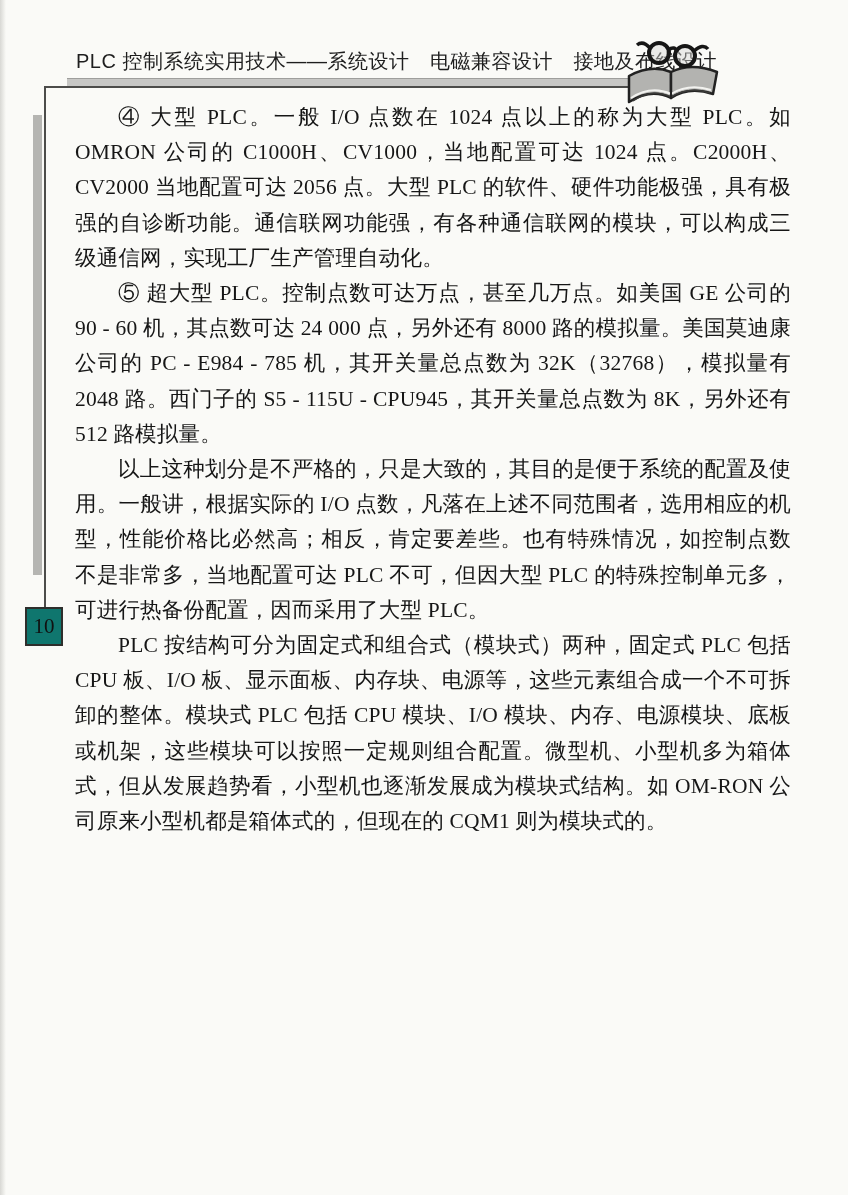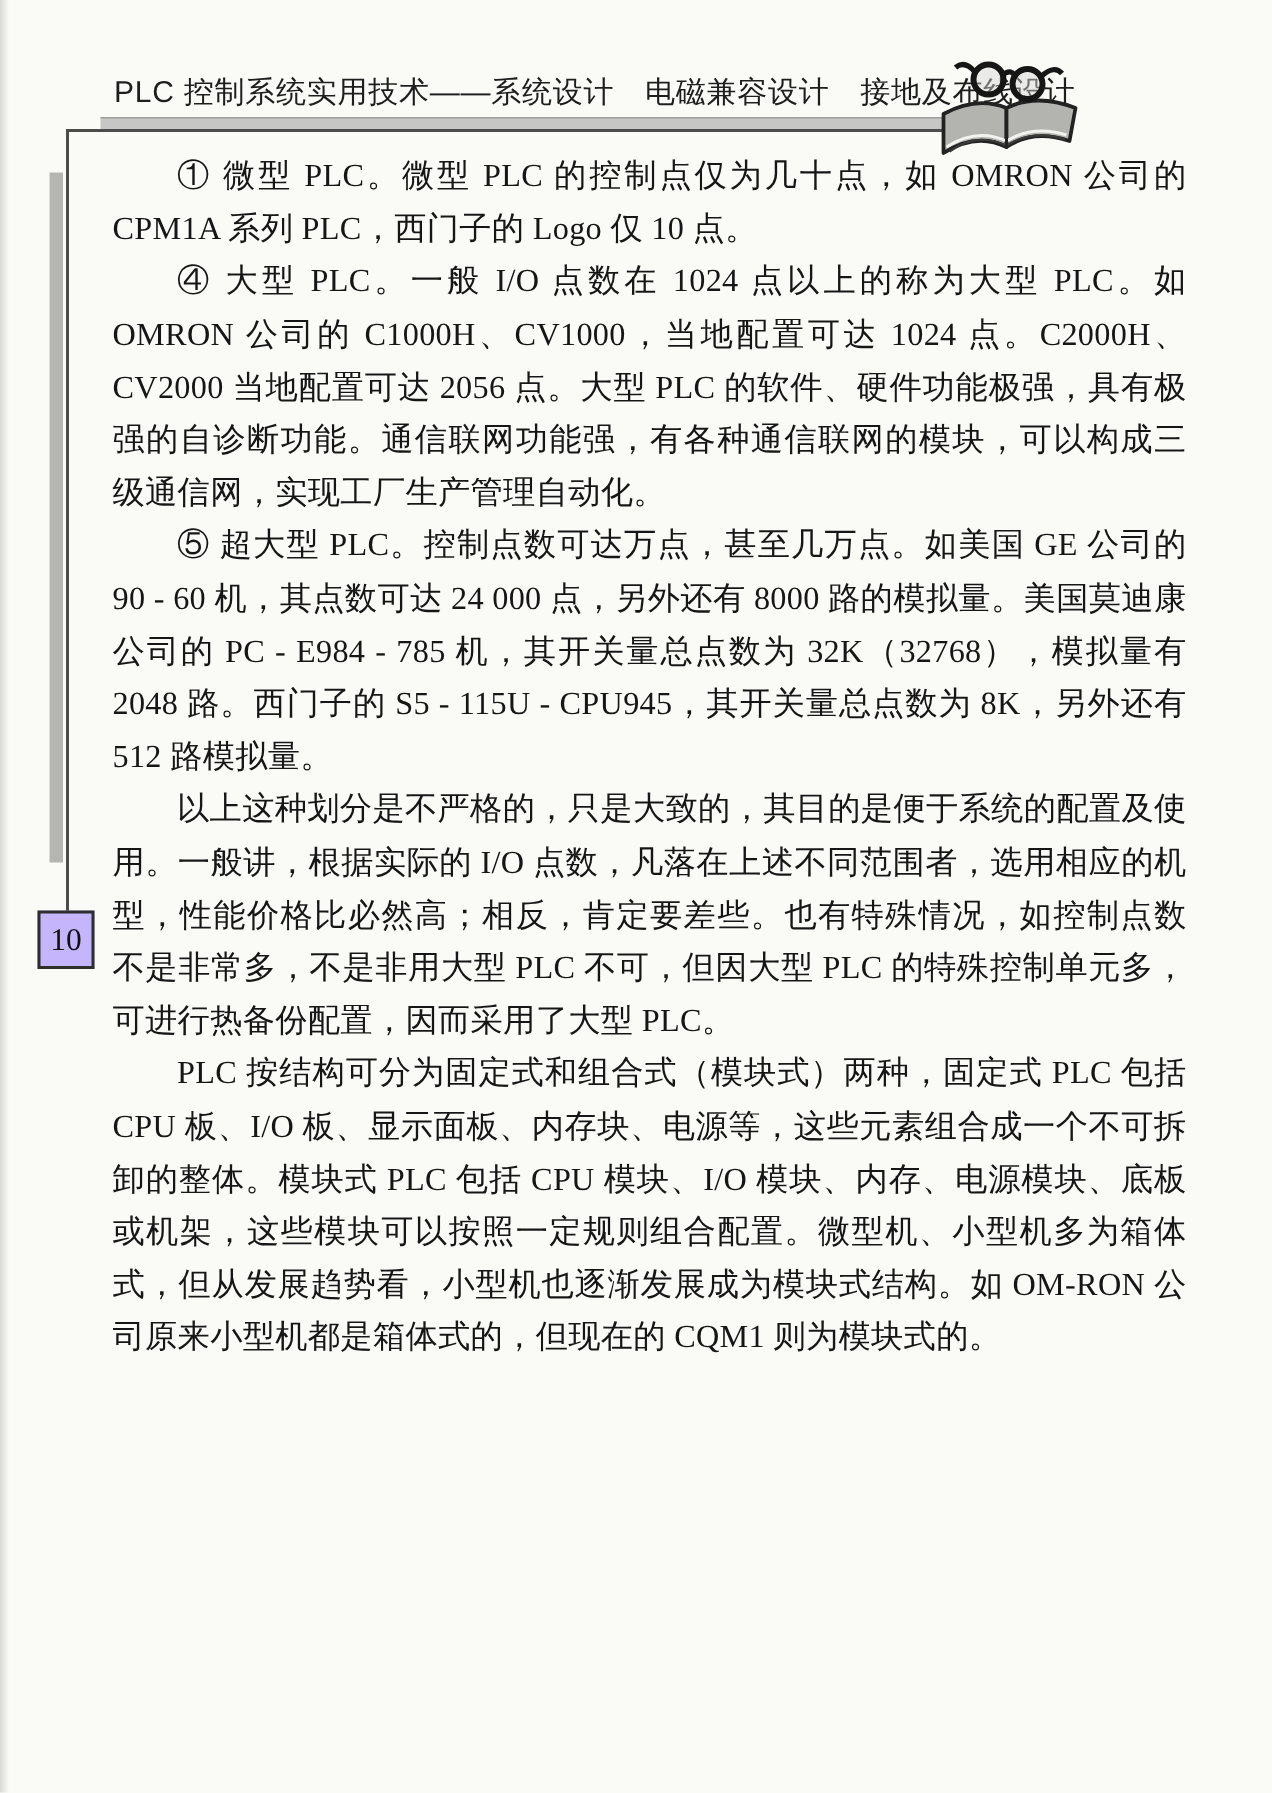--- a/index.html
+++ b/index.html
@@ -33,21 +33,21 @@
   .rule-v{
     position:absolute;left:44px;top:86px;width:2px;height:522px;
     background:#4c4c4a;
   }
   .margin-bar{
     position:absolute;left:33px;top:115px;width:9px;height:460px;
     background:#b5b5b2;
   }
   .page-num-box{
     position:absolute;left:25px;top:607px;width:34px;height:35px;
-    background:#c4b5fd;border:2px solid #2e2e2c;
+    background:#0f766e;border:2px solid #2e2e2c;
     display:flex;align-items:center;justify-content:center;
     font-size:21px;color:#111;
   }
   .book-icon{
     position:absolute;left:623px;top:36px;width:100px;height:72px;
   }
   
   .content{
     position:absolute;left:75px;top:100px;width:716px;
   }
@@ -87,19 +87,18 @@
   <line x1="48" y1="36" x2="48" y2="62" stroke="#222" stroke-width="2"></line>
 
   <circle cx="36" cy="17" r="10" fill="#d8d8d5" fill-opacity="0.45" stroke="#161616" stroke-width="4"></circle>
   <circle cx="62" cy="20" r="10" fill="#d8d8d5" fill-opacity="0.45" stroke="#161616" stroke-width="4"></circle>
   <path d="M45,14 Q52,9 54,16" fill="none" stroke="#161616" stroke-width="3.5"></path>
   <path d="M27,12 Q20,4 14,9" fill="none" stroke="#161616" stroke-width="3.5"></path>
   <path d="M71,15 Q80,7 85,13" fill="none" stroke="#161616" stroke-width="3.5"></path>
 </svg>
 
 <div class="content">
-  <p>① 微型 PLC。微型 PLC 的控制点仅为几十点，如 OMRON 公司的 CPM1A 系列 PLC，西门子的 Logo 仅 10 点。</p>
   <p>④ 大型 PLC。一般 I/O 点数在 1024 点以上的称为大型 PLC。如 OMRON 公司的 C1000H、CV1000，当地配置可达 1024 点。C2000H、CV2000 当地配置可达 2056 点。大型 PLC 的软件、硬件功能极强，具有极强的自诊断功能。通信联网功能强，有各种通信联网的模块，可以构成三级通信网，实现工厂生产管理自动化。</p>
   <p>⑤ 超大型 PLC。控制点数可达万点，甚至几万点。如美国 GE 公司的 90 - 60 机，其点数可达 24 000 点，另外还有 8000 路的模拟量。美国莫迪康公司的 PC - E984 - 785 机，其开关量总点数为 32K（32768），模拟量有 2048 路。西门子的 S5 - 115U - CPU945，其开关量总点数为 8K，另外还有 512 路模拟量。</p>
-  <p>以上这种划分是不严格的，只是大致的，其目的是便于系统的配置及使用。一般讲，根据实际的 I/O 点数，凡落在上述不同范围者，选用相应的机型，性能价格比必然高；相反，肯定要差些。也有特殊情况，如控制点数不是非常多，不是非用大型 PLC 不可，但因大型 PLC 的特殊控制单元多，可进行热备份配置，因而采用了大型 PLC。</p>
+  <p>以上这种划分是不严格的，只是大致的，其目的是便于系统的配置及使用。一般讲，根据实际的 I/O 点数，凡落在上述不同范围者，选用相应的机型，性能价格比必然高；相反，肯定要差些。也有特殊情况，如控制点数不是非常多，当地配置可达 PLC 不可，但因大型 PLC 的特殊控制单元多，可进行热备份配置，因而采用了大型 PLC。</p>
   <p>PLC 按结构可分为固定式和组合式（模块式）两种，固定式 PLC 包括 CPU 板、I/O 板、显示面板、内存块、电源等，这些元素组合成一个不可拆卸的整体。模块式 PLC 包括 CPU 模块、I/O 模块、内存、电源模块、底板或机架，这些模块可以按照一定规则组合配置。微型机、小型机多为箱体式，但从发展趋势看，小型机也逐渐发展成为模块式结构。如 OM-RON 公司原来小型机都是箱体式的，但现在的 CQM1 则为模块式的。</p>
 
 </div>
 
 </body></html>

